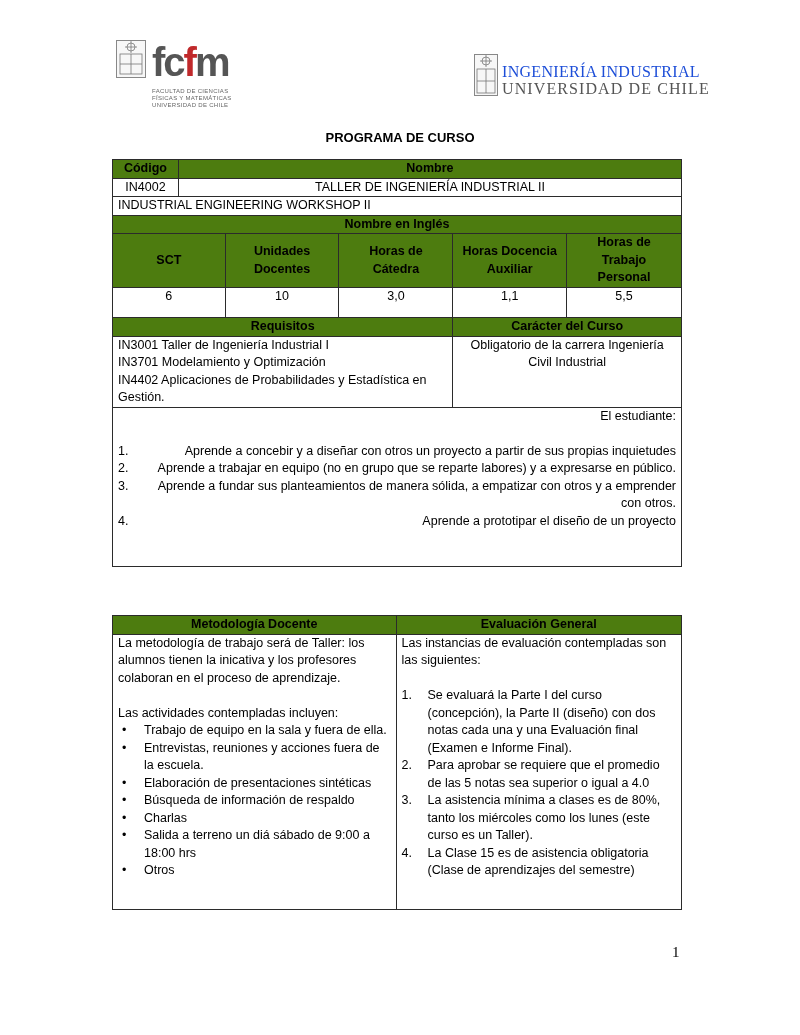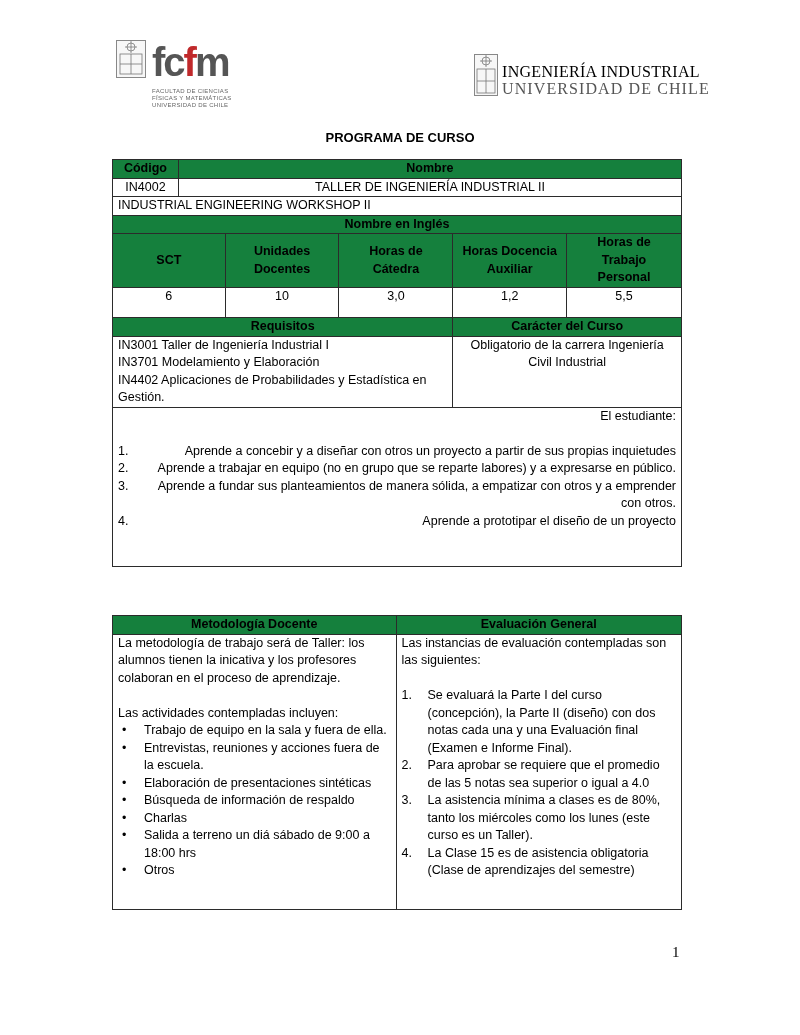--- a/index.html
+++ b/index.html
@@ -3,26 +3,26 @@
 <meta charset="utf-8">
 <style>
   html, body { margin: 0; padding: 0; background: #ffffff; }
   body { width: 800px; height: 1035px; position: relative; font-family: "Liberation Sans", sans-serif; color: #000; overflow: hidden; }
   .logo-left { position: absolute; left: 112px; top: 28px; width: 125px; height: 82px; }
   .logo-right { position: absolute; left: 472px; top: 48px; width: 210px; height: 52px; }
   .crest { position: absolute; border: 1px solid #888; background: #f7f7f7; }
   .fcfm-word { position: absolute; left: 40px; top: 14px; font-family: "Liberation Sans", sans-serif; font-size: 40px; letter-spacing: -2px; color: #555; font-weight: bold; line-height: 40px; }
   .fcfm-word .red { color: #c0292b; }
   .fcfm-sub { position: absolute; left: 40px; top: 60px; font-size: 6px; line-height: 7px; color: #666; letter-spacing: 0.3px; }
-  .ii-line1 { position: absolute; left: 30px; top: 15px; font-family: "Liberation Serif", serif; font-size: 16px; color: #000000; letter-spacing: 0.3px; white-space: nowrap; }
+  .ii-line1 { position: absolute; left: 30px; top: 15px; font-family: "Liberation Serif", serif; font-size: 16px; color: #1d4ed8; letter-spacing: 0.3px; white-space: nowrap; }
   .ii-line2 { position: absolute; left: 30px; top: 32px; font-family: "Liberation Serif", serif; font-size: 16px; color: #555; letter-spacing: 1.1px; white-space: nowrap; }
   .title { position: absolute; top: 130px; left: 0; width: 800px; text-align: center; font-weight: bold; font-size: 13px; }
   table { border-collapse: collapse; position: absolute; left: 112px; font-size: 12.5px; }
   td { border: 1px solid #2b2b2b; padding: 0 5px; line-height: 17.5px; vertical-align: top; }
-  .hd { background: #15803d; font-weight: bold; text-align: center; vertical-align: middle; }
+  .hd { background: #4d7c0f; font-weight: bold; text-align: center; vertical-align: middle; }
   .c { text-align: center; }
   .t1 { top: 159px; width: 570px; }
   ol, ul { margin: 0; padding: 0; }
   ol li, ul li { list-style: none; position: relative; padding-left: 26px; }
   .num { position: absolute; left: 0; }
   .bul { position: absolute; left: 4px; }
   .t2 { top: 615px; width: 570px; }
   .pagenum { position: absolute; left: 672px; top: 944px; font-family: "Liberation Serif", serif; font-size: 15px; }
 </style>
 </head>
@@ -96,31 +96,31 @@
     <td class="hd" colspan="2">SCT</td>
     <td class="hd" style="padding:0 18px;"><span>Unidades Docentes</span></td>
     <td class="hd" style="padding:0 22px;"><span>Horas de Cátedra</span></td>
     <td class="hd" style="padding:0 4px;"><span>Horas Docencia Auxiliar</span></td>
     <td class="hd" style="padding:0 26px;"><span>Horas de Trabajo Personal</span></td>
   </tr>
   <tr style="height:30px">
     <td class="c" colspan="2">6</td>
     <td class="c">10</td>
     <td class="c">3,0</td>
-    <td class="c">1,2</td>
+    <td class="c">1,1</td>
     <td class="c">5,5</td>
   </tr>
   <tr>
     <td class="hd" colspan="4">Requisitos</td>
     <td class="hd" colspan="2">Carácter del Curso</td>
   </tr>
   <tr>
     <td colspan="4">
       <div>IN3001 Taller de Ingeniería Industrial I</div>
-      <div>IN3701 Modelamiento y Elaboración</div>
+      <div>IN3701 Modelamiento y Optimización</div>
       <div>IN4402 Aplicaciones de Probabilidades y Estadística en Gestión.</div>
     </td>
     <td colspan="2" class="c">Obligatorio de la carrera Ingeniería Civil Industrial</td>
   </tr>
   <tr>
     <td colspan="6" style="height:158px;text-align:right;">
       <div>El estudiante:</div>
       <div style="height:17.5px"></div>
       <ol>
         <li><span class="num">1.</span><span>Aprende a concebir y a diseñar con otros un proyecto  a partir de sus propias inquietudes</span></li>

